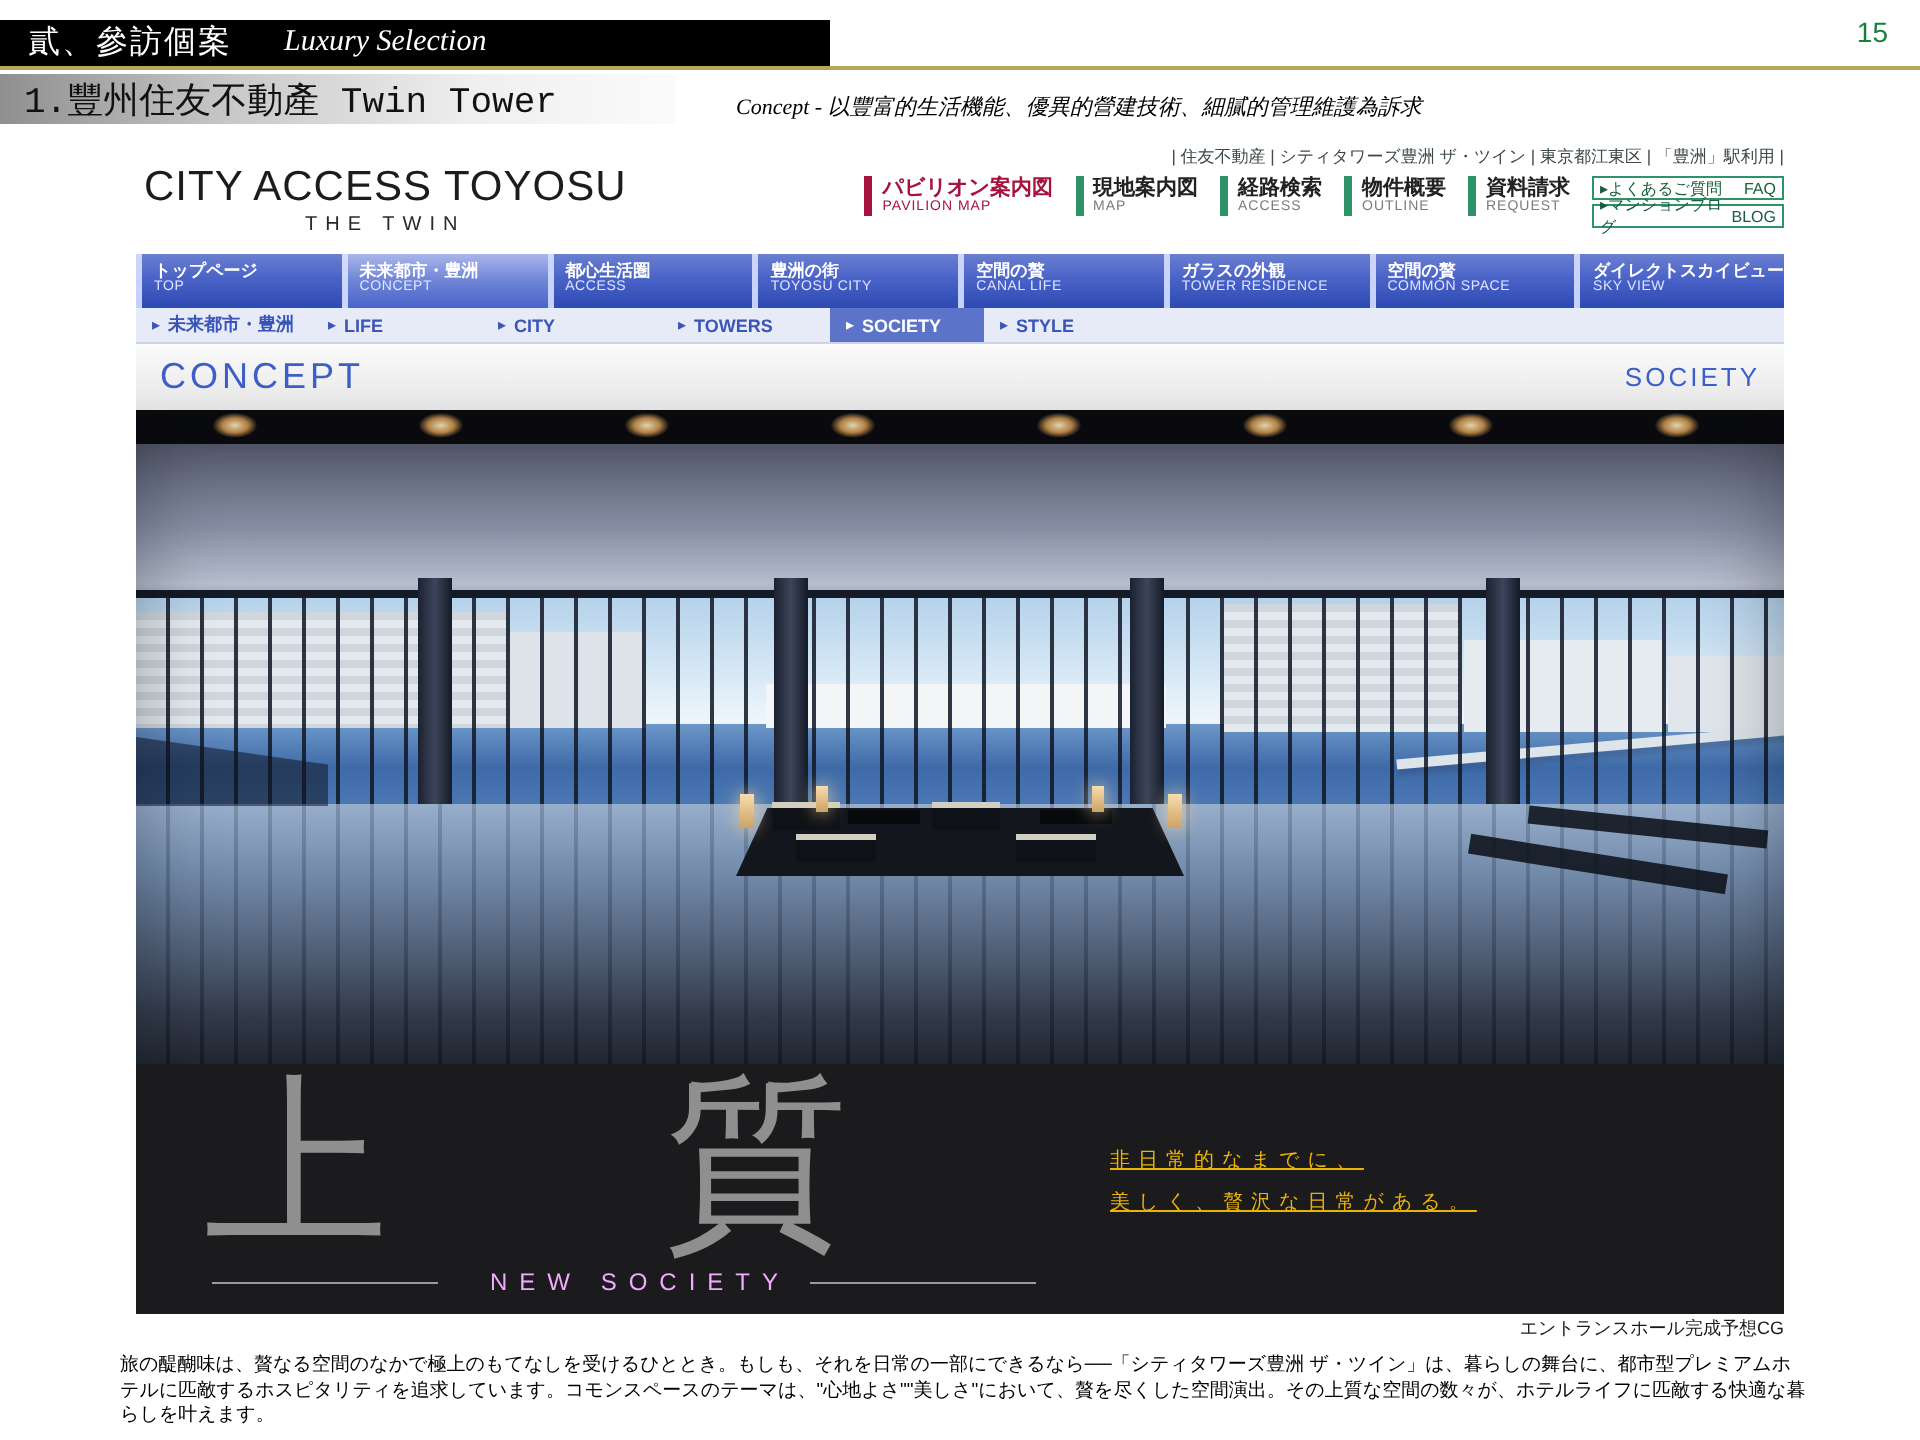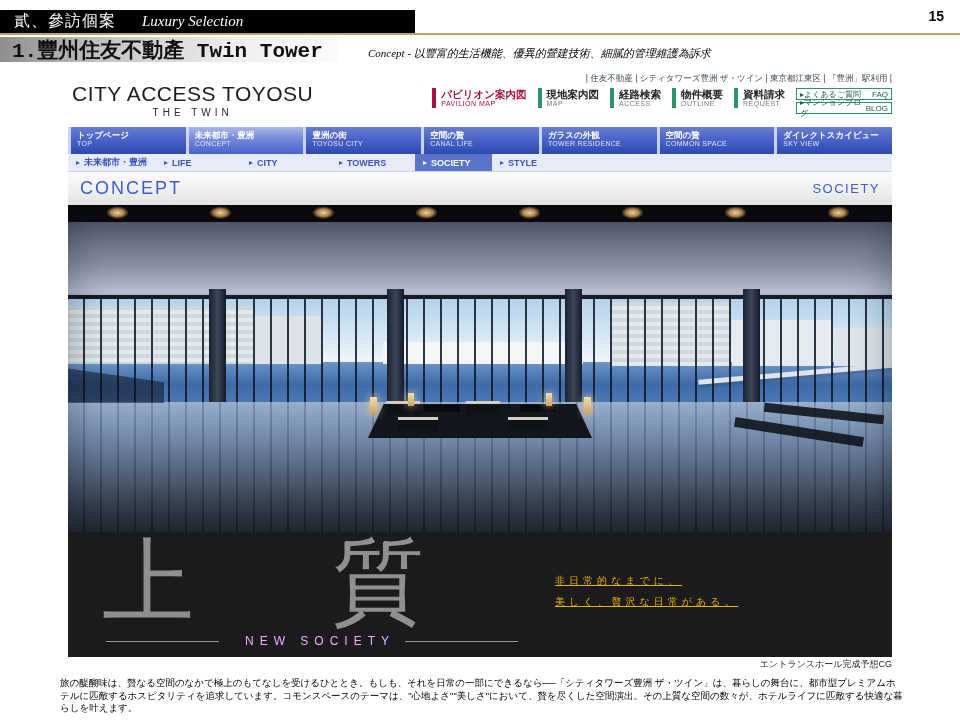--- a/index.html
+++ b/index.html
@@ -1,31 +1,31 @@
 <!DOCTYPE html>
 <html><head>
 <meta charset="utf-8">
 <style>
   html,body{margin:0;padding:0;}
   body{width:960px;height:720px;position:relative;background:#fff;
        font-family:"Liberation Sans","DejaVu Sans",sans-serif;overflow:hidden;}
 
   
-  .page-num{position:absolute;top:8px;right:16px;font-size:14px;font-weight:bold;color:#000000;}
+  .page-num{position:absolute;top:8px;right:16px;font-size:14px;font-weight:normal;color:#15803d;}
   .title-bar{position:absolute;left:0;top:10px;width:415px;height:23px;background:#000;
              color:#fff;display:flex;align-items:center;padding-left:14px;box-sizing:border-box;}
   .title-zh{font-size:16px;letter-spacing:1px;}
   .title-en{font-family:"Liberation Serif","DejaVu Serif",serif;font-style:italic;
             font-size:15px;margin-left:26px;}
   .gold-line{position:absolute;left:0;top:33px;width:960px;height:2px;background:#b9a65c;}
   .sub-band{position:absolute;left:0;top:37px;width:338px;height:25px;
             background:linear-gradient(90deg,#8f8f8f 0%,#c9c9c9 35%,#efefef 70%,#fbfbfb 100%);
             display:flex;align-items:center;padding-left:12px;box-sizing:border-box;}
   .sub-band-text{font-family:"Liberation Mono","DejaVu Sans Mono",monospace;
-                 font-size:21px;font-weight:bold;color:#111;}
+                 font-size:18px;font-weight:normal;color:#111;}
   .concept-note{position:absolute;left:368px;top:46px;font-size:11px;font-style:italic;
                 font-family:"Liberation Serif","DejaVu Serif",serif;color:#000;}
 
   
   .site{position:absolute;left:68px;top:75px;width:824px;background:#fff;}
   .site-header{position:relative;height:52px;}
   .logo{position:absolute;left:4px;top:7px;text-align:center;}
   .logo-1{font-size:21px;letter-spacing:.5px;color:#1c1c1c;}
   .logo-2{font-size:10px;letter-spacing:4px;color:#2a2a2a;margin-top:1px;}
   .tagline{position:absolute;right:0;top:-2px;font-size:8.5px;color:#3d4a42;}
@@ -195,20 +195,24 @@
   <div class="main-nav">
     <div class="nav-cell">
       <div class="jp">トップページ</div>
       <div class="en">TOP</div>
     </div>
     <div class="nav-cell active">
       <div class="jp">未来都市・豊洲</div>
       <div class="en">CONCEPT</div>
     </div>
     <div class="nav-cell">
+      <div class="jp">都心生活圏</div>
+      <div class="en">ACCESS</div>
+    </div>
+    <div class="nav-cell">
       <div class="jp">豊洲の街</div>
       <div class="en">TOYOSU CITY</div>
     </div>
     <div class="nav-cell">
       <div class="jp">空間の贅</div>
       <div class="en">CANAL LIFE</div>
     </div>
     <div class="nav-cell">
       <div class="jp">ガラスの外観</div>
       <div class="en">TOWER RESIDENCE</div>

